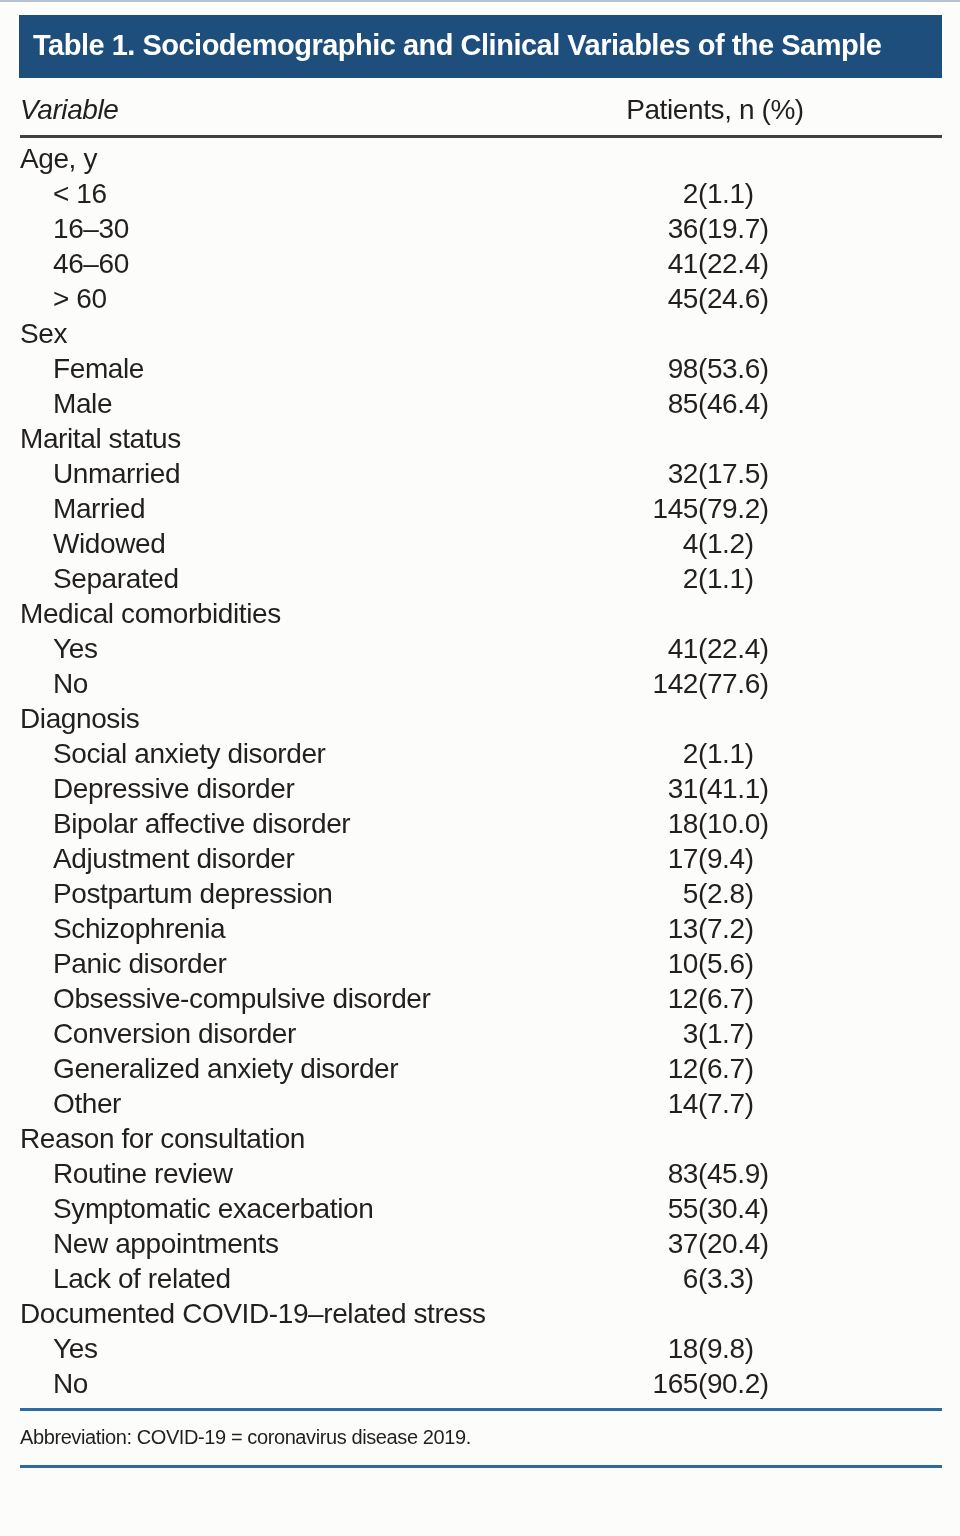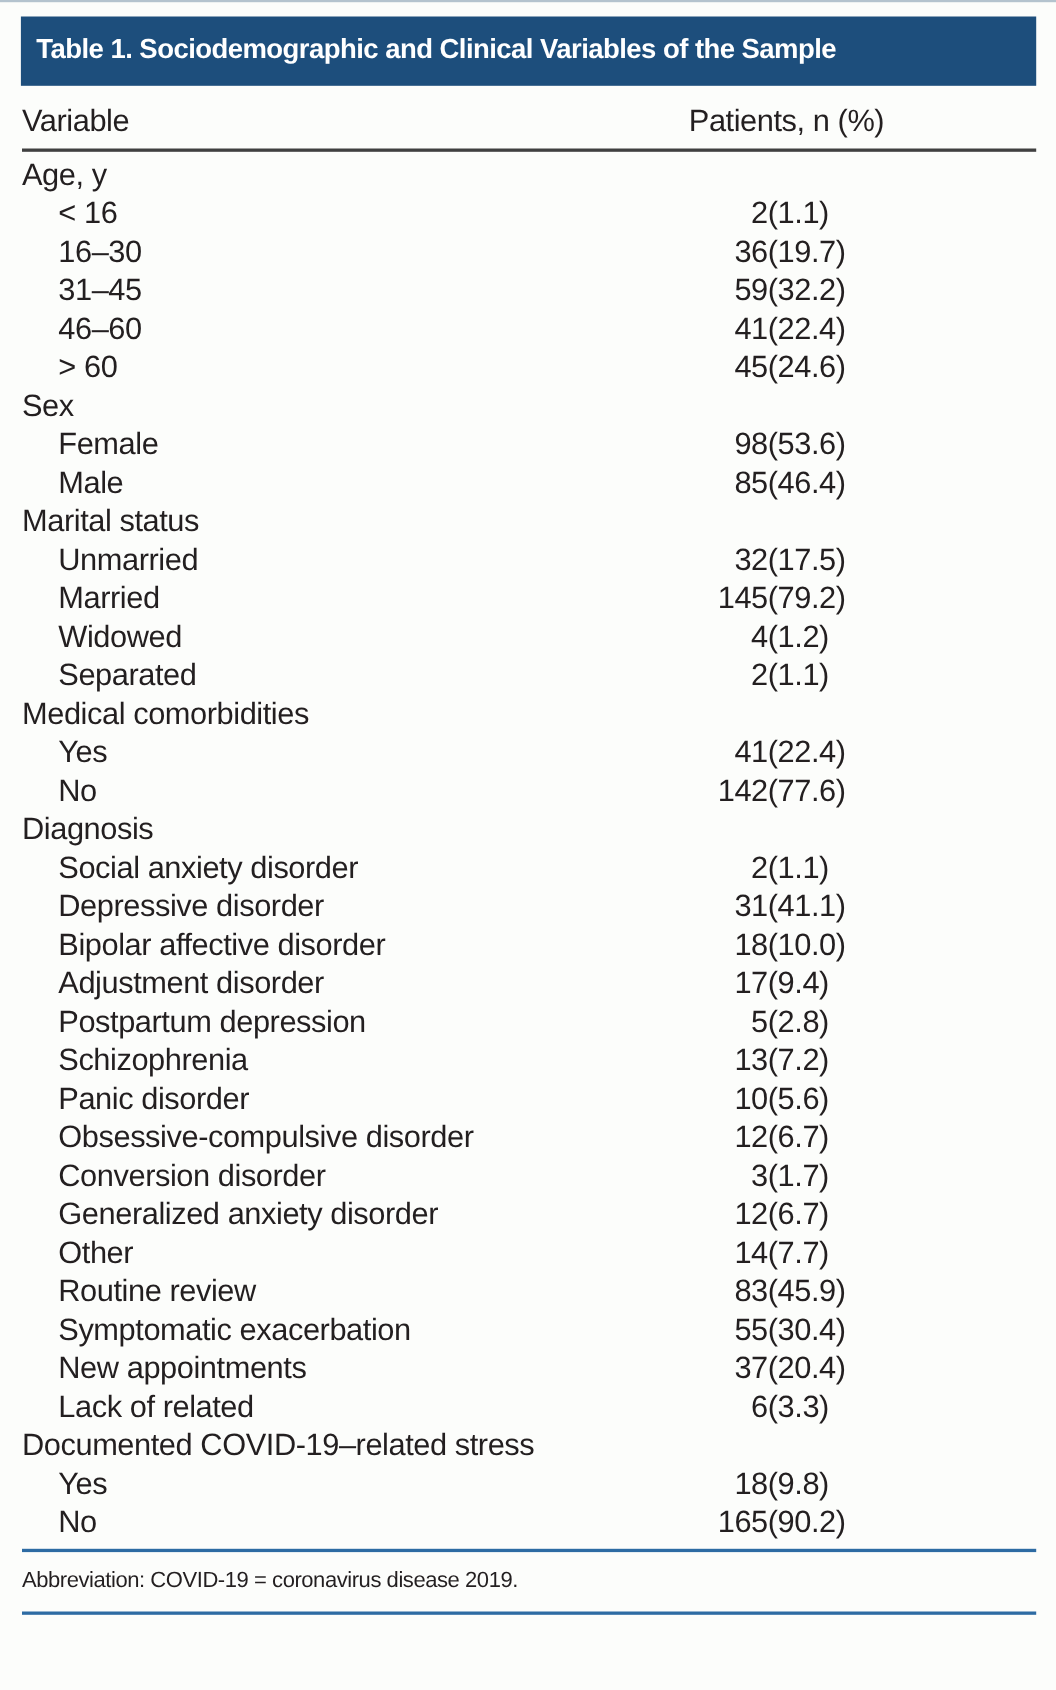--- a/index.html
+++ b/index.html
@@ -24,38 +24,38 @@
     background: var(--top-line, #b4c3ce);
   }
   .title-box {
     margin: 15px 18px 0 19px;
     background: var(--header-bg, #1d4e7c);
     padding: 9px 14px 11px 14px;
     box-sizing: border-box;
   }
   .title-box h1 {
     margin: 0;
-    font-size: 25px;
+    font-size: 29px;
     line-height: 43px;
     font-weight: bold;
     letter-spacing: -0.5px;
     color: var(--title-text, #ffffff);
   }
   .content {
     margin: 0 18px 0 20px; 
   }
   .col-header {
     display: flex;
     align-items: baseline;
     padding-top: 16px;
     padding-bottom: 9px;
     font-size: 28px;
     letter-spacing: -0.4px;
   }
-  .col-header .var-head { flex: 1; }
+  .col-header .var-head { flex: 1; font-style: italic; }
   .col-header .val-head {
     width: 270px;
     margin-right: 92px;
     text-align: center;
   }
   .rule-dark {
     height: 3px;
     background: var(--rule-dark, #404040);
   }
   .tbody {
@@ -127,27 +127,20 @@
           </span>
         </div>
         <div class="row item">
           <span class="lbl">16–30</span>
           <span class="val">
             <span class="num">36</span>
             <span class="pct">(19.7)</span>
           </span>
         </div>
         <div class="row item">
-          <span class="lbl">31–45</span>
-          <span class="val">
-            <span class="num">59</span>
-            <span class="pct">(32.2)</span>
-          </span>
-        </div>
-        <div class="row item">
           <span class="lbl">46–60</span>
           <span class="val">
             <span class="num">41</span>
             <span class="pct">(22.4)</span>
           </span>
         </div>
         <div class="row item">
           <span class="lbl">&gt; 60</span>
           <span class="val">
             <span class="num">45</span>
@@ -295,20 +288,24 @@
             <span class="num">12</span>
             <span class="pct">(6.7)</span>
           </span>
         </div>
         <div class="row item">
           <span class="lbl">Other</span>
           <span class="val">
             <span class="num">14</span>
             <span class="pct">(7.7)</span>
           </span>
+        </div>
+        <div class="row section">
+          <span class="lbl">Reason for consultation</span>
+          <span class="val"></span>
         </div>
         <div class="row item">
           <span class="lbl">Routine review</span>
           <span class="val">
             <span class="num">83</span>
             <span class="pct">(45.9)</span>
           </span>
         </div>
         <div class="row item">
           <span class="lbl">Symptomatic exacerbation</span>

